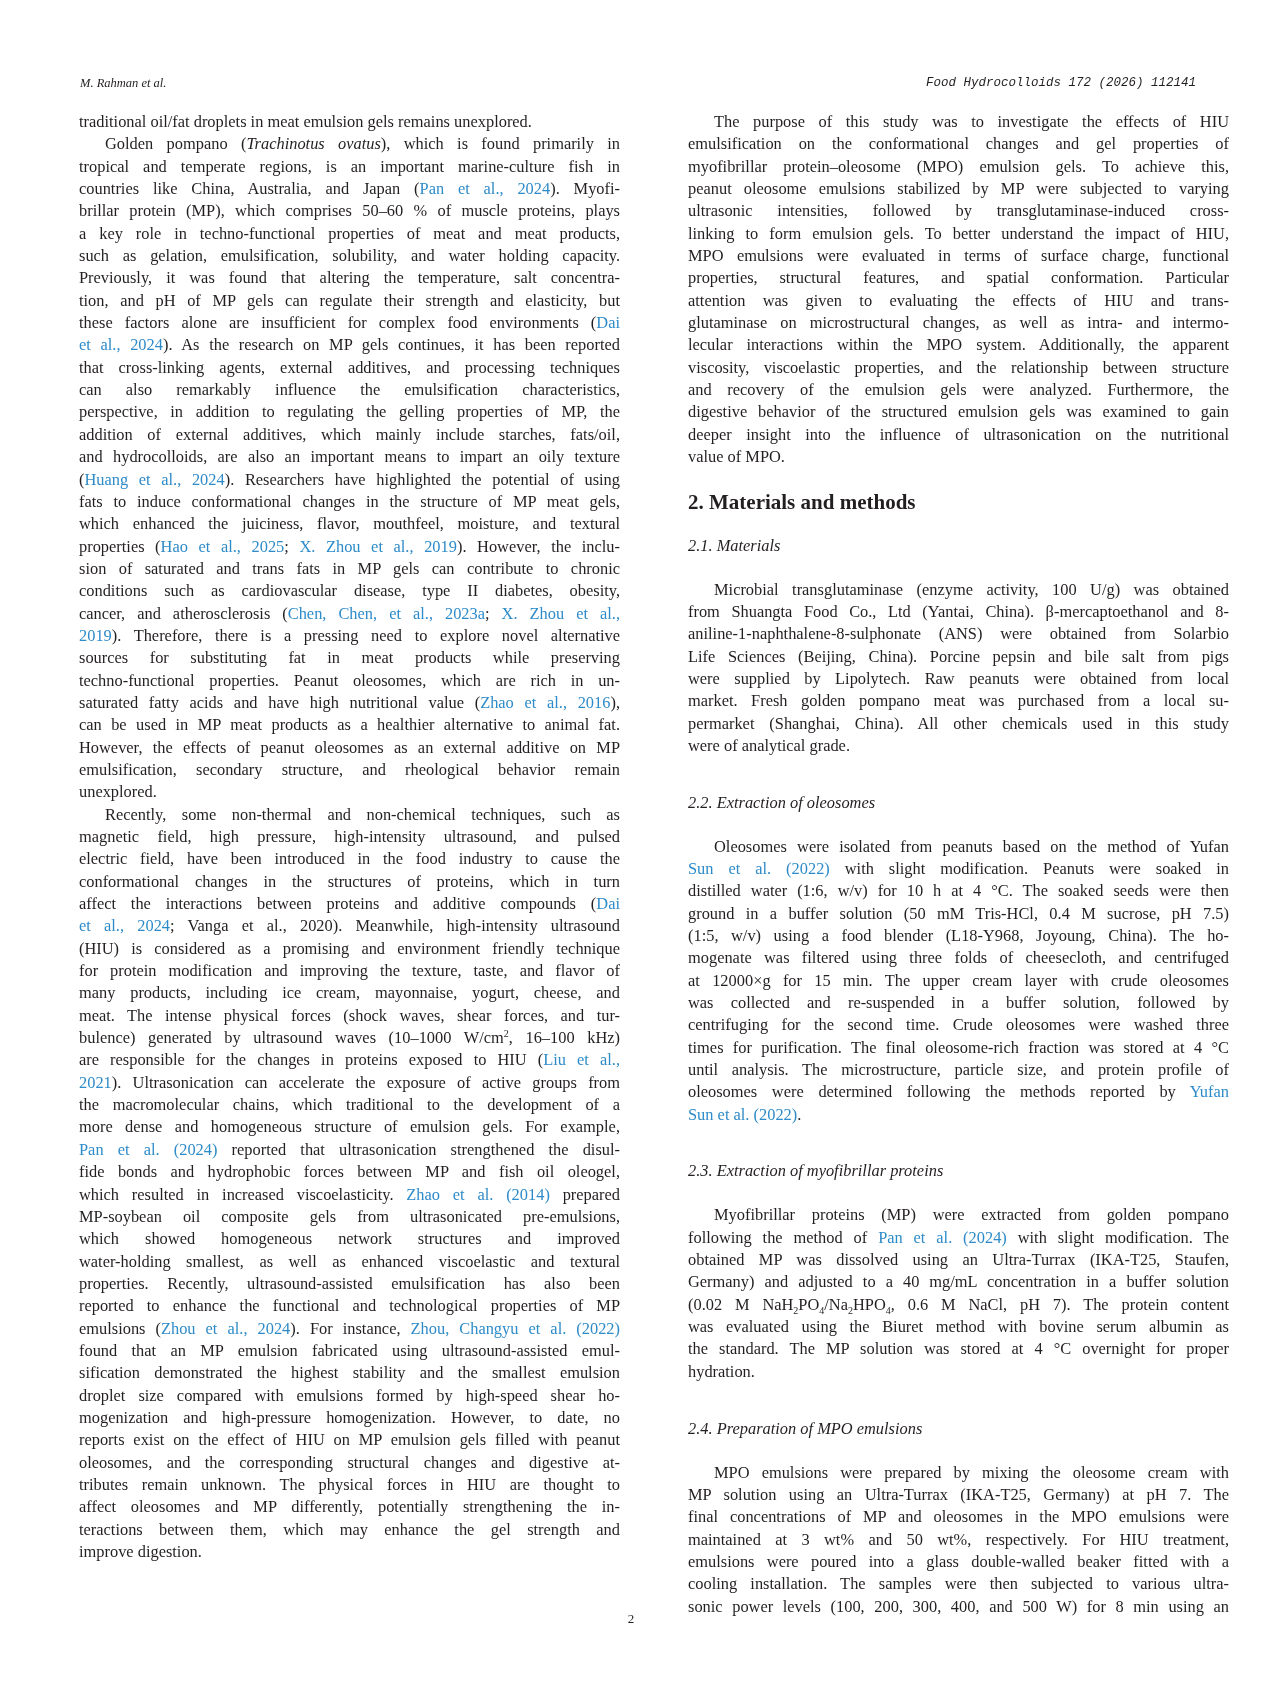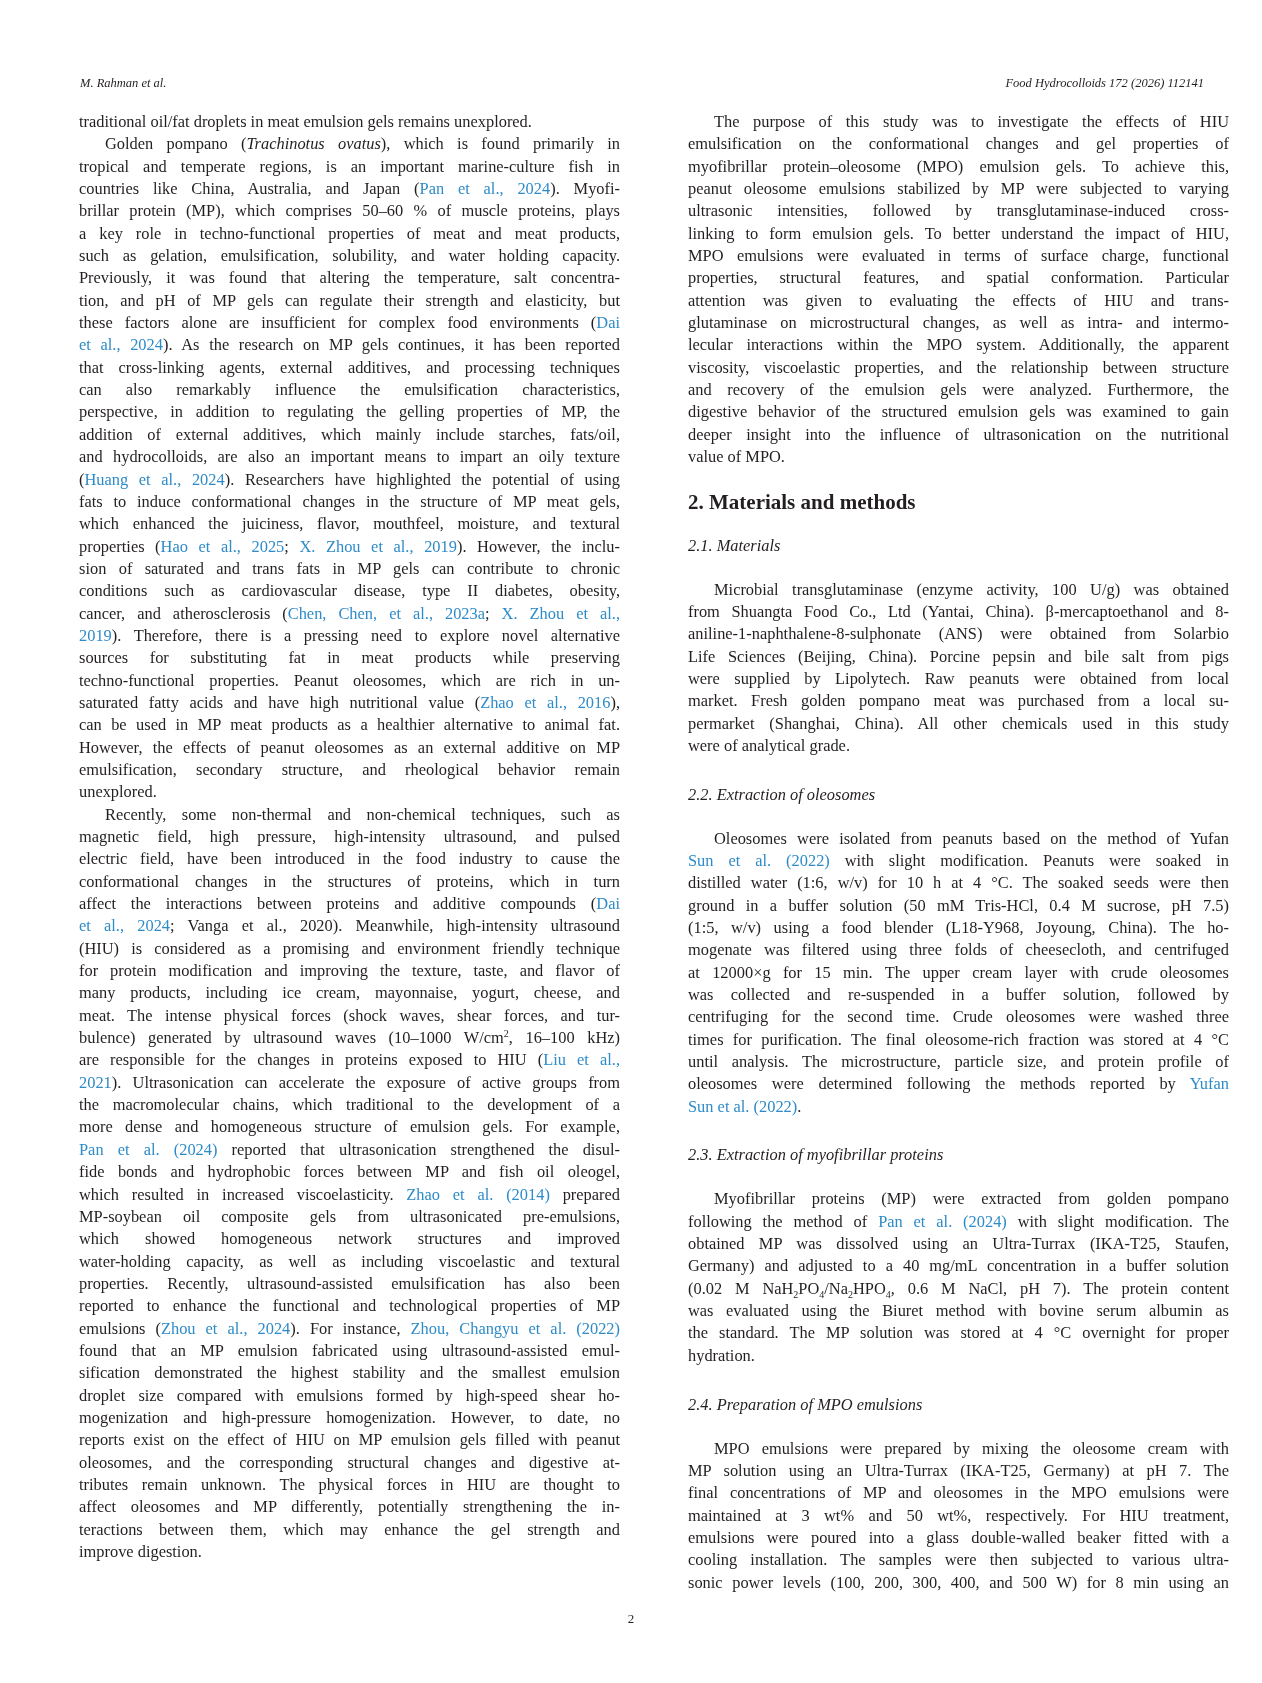--- a/index.html
+++ b/index.html
@@ -1,29 +1,29 @@
 <!DOCTYPE html>
 <html><head>
 <meta charset="utf-8">
 <style>
   html, body { margin: 0; padding: 0; background: #ffffff; }
   body { width: 1262px; height: 1683px; position: relative; overflow: hidden;
          font-family: "Liberation Serif", "DejaVu Serif", serif; color: #231f20; }
   .running-head { position: absolute; top: 76px; font-style: italic; font-size: 12.5px; }
   .rh-left { left: 80px; }
-  .rh-right { right: 58px; }
+  .rh-right { right: 66px; font-family: Liberation Mono, monospace; }
   .col { position: absolute; top: 111px; width: 541px; font-size: 16.4px; line-height: 22.35px; }
   .col-left { left: 79px; }
   .col-right { left: 688px; }
   .line { display: block; text-align: justify; text-align-last: justify; white-space: nowrap; height: 22.35px; }
   .line.last { text-align-last: left; }
   .indent { padding-left: 26px; }
   .cite { color: #2e8bc9; }
   .sec-head { font-weight: bold; font-size: 21px; margin-top: 22px; margin-bottom: 22px; height: 22px; }
-  .sub-head { font-style: italic; font-size: 16.4px; margin-top: 4px; margin-bottom: 22px; height: 22px; }
+  .sub-head { font-style: italic; font-size: 16.4px; margin-top: 12px; margin-bottom: 22px; height: 22px; }
   .gap { height: 22.35px; }
   .page-number { position: absolute; top: 1611px; left: 0; width: 1262px; text-align: center; font-size: 13px; }
   sup, sub { font-size: 10px; line-height: 0; }
 </style>
 </head>
 <body>
 
 <div class="running-head rh-left">M. Rahman et al.</div>
 <div class="running-head rh-right">Food Hydrocolloids 172 (2026) 112141</div>
 
@@ -75,21 +75,21 @@
     <span class="line"><span>bulence) generated by ultrasound waves (10–1000 W/cm</span><sup>2</sup><span>, 16–100 kHz)</span></span>
     <span class="line"><span>are responsible for the changes in proteins exposed to HIU (</span><a class="cite" style="color: rgb(46, 139, 201);">Liu et al.,</a></span>
     <span class="line"><a class="cite" style="color: rgb(46, 139, 201);">2021</a><span>). Ultrasonication can accelerate the exposure of active groups from</span></span>
     <span class="line">the macromolecular chains, which traditional to the development of a</span>
     <span class="line">more dense and homogeneous structure of emulsion gels. For example,</span>
     <span class="line"><a class="cite" style="color: rgb(46, 139, 201);">Pan et al. (2024)</a><span> reported that ultrasonication strengthened the disul-</span></span>
     <span class="line">fide bonds and hydrophobic forces between MP and fish oil oleogel,</span>
     <span class="line"><span>which resulted in increased viscoelasticity. </span><a class="cite" style="color: rgb(46, 139, 201);">Zhao et al. (2014)</a><span> prepared</span></span>
     <span class="line">MP-soybean oil composite gels from ultrasonicated pre-emulsions,</span>
     <span class="line">which showed homogeneous network structures and improved</span>
-    <span class="line">water-holding capacity, as well as including viscoelastic and textural</span>
+    <span class="line">water-holding smallest, as well as enhanced viscoelastic and textural</span>
     <span class="line">properties. Recently, ultrasound-assisted emulsification has also been</span>
     <span class="line">reported to enhance the functional and technological properties of MP</span>
     <span class="line"><span>emulsions (</span><a class="cite" style="color: rgb(46, 139, 201);">Zhou et al., 2024</a><span>). For instance, </span><a class="cite" style="color: rgb(46, 139, 201);">Zhou, Changyu et al. (2022)</a></span>
     <span class="line">found that an MP emulsion fabricated using ultrasound-assisted emul-</span>
     <span class="line">sification demonstrated the highest stability and the smallest emulsion</span>
     <span class="line">droplet size compared with emulsions formed by high-speed shear ho-</span>
     <span class="line">mogenization and high-pressure homogenization. However, to date, no</span>
     <span class="line">reports exist on the effect of HIU on MP emulsion gels filled with peanut</span>
     <span class="line">oleosomes, and the corresponding structural changes and digestive at-</span>
     <span class="line">tributes remain unknown. The physical forces in HIU are thought to</span>

